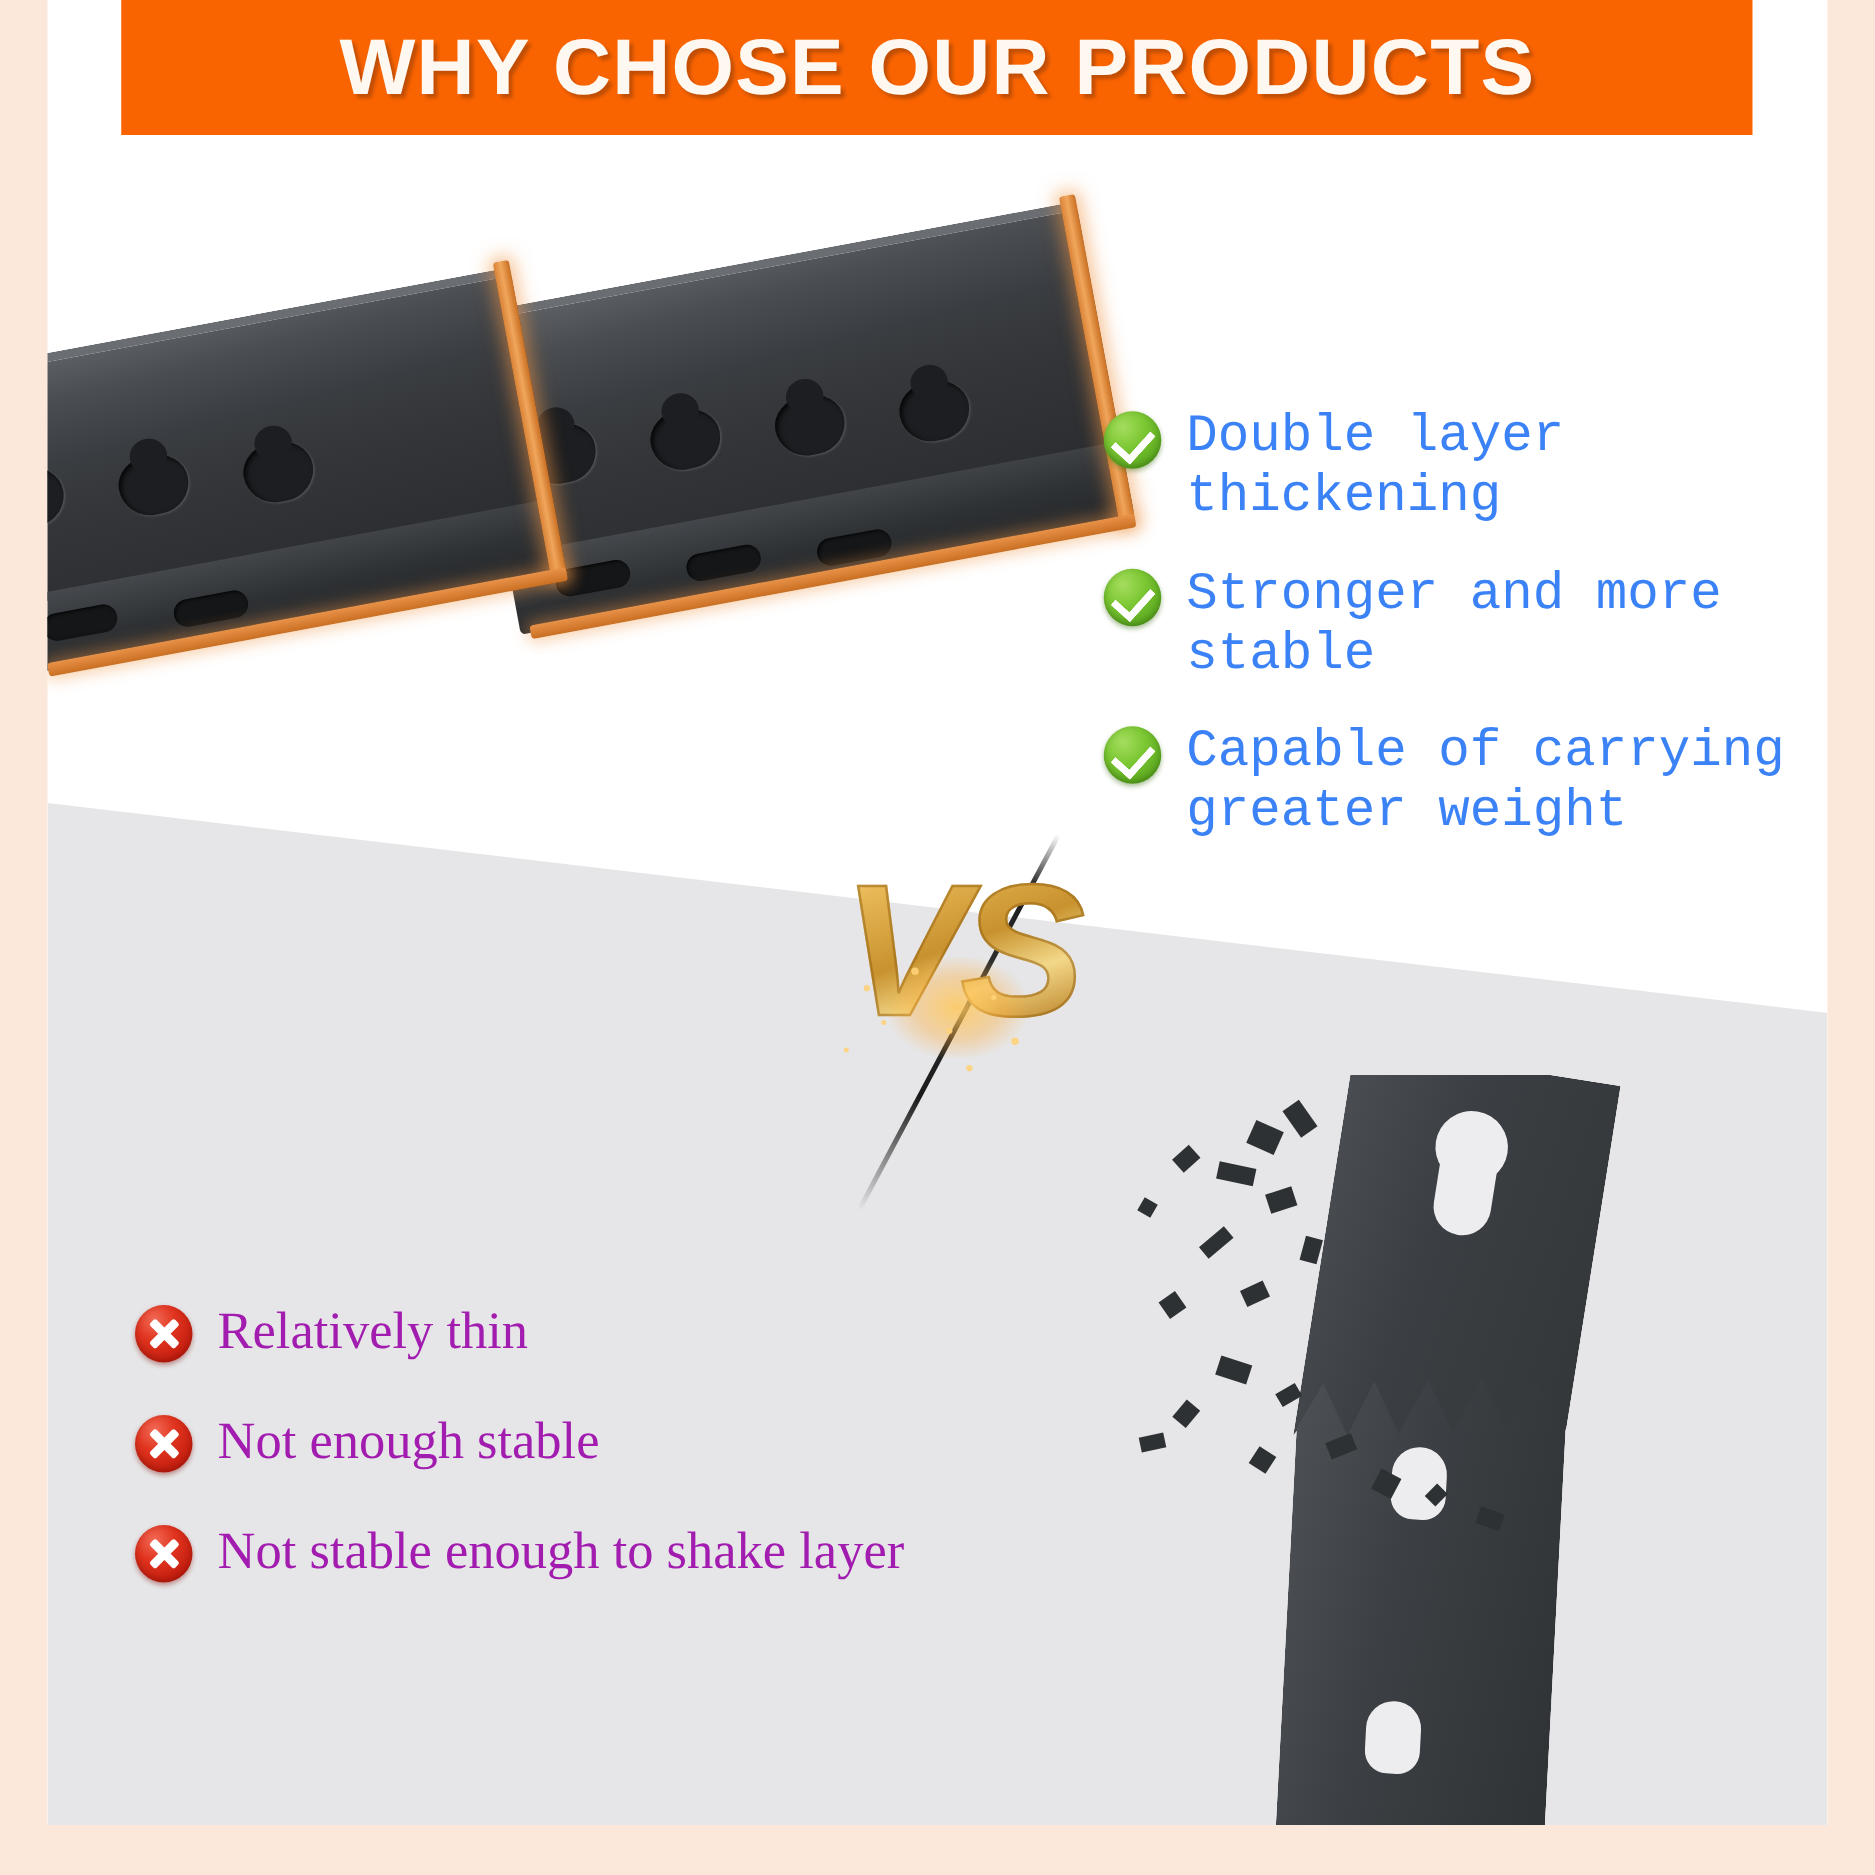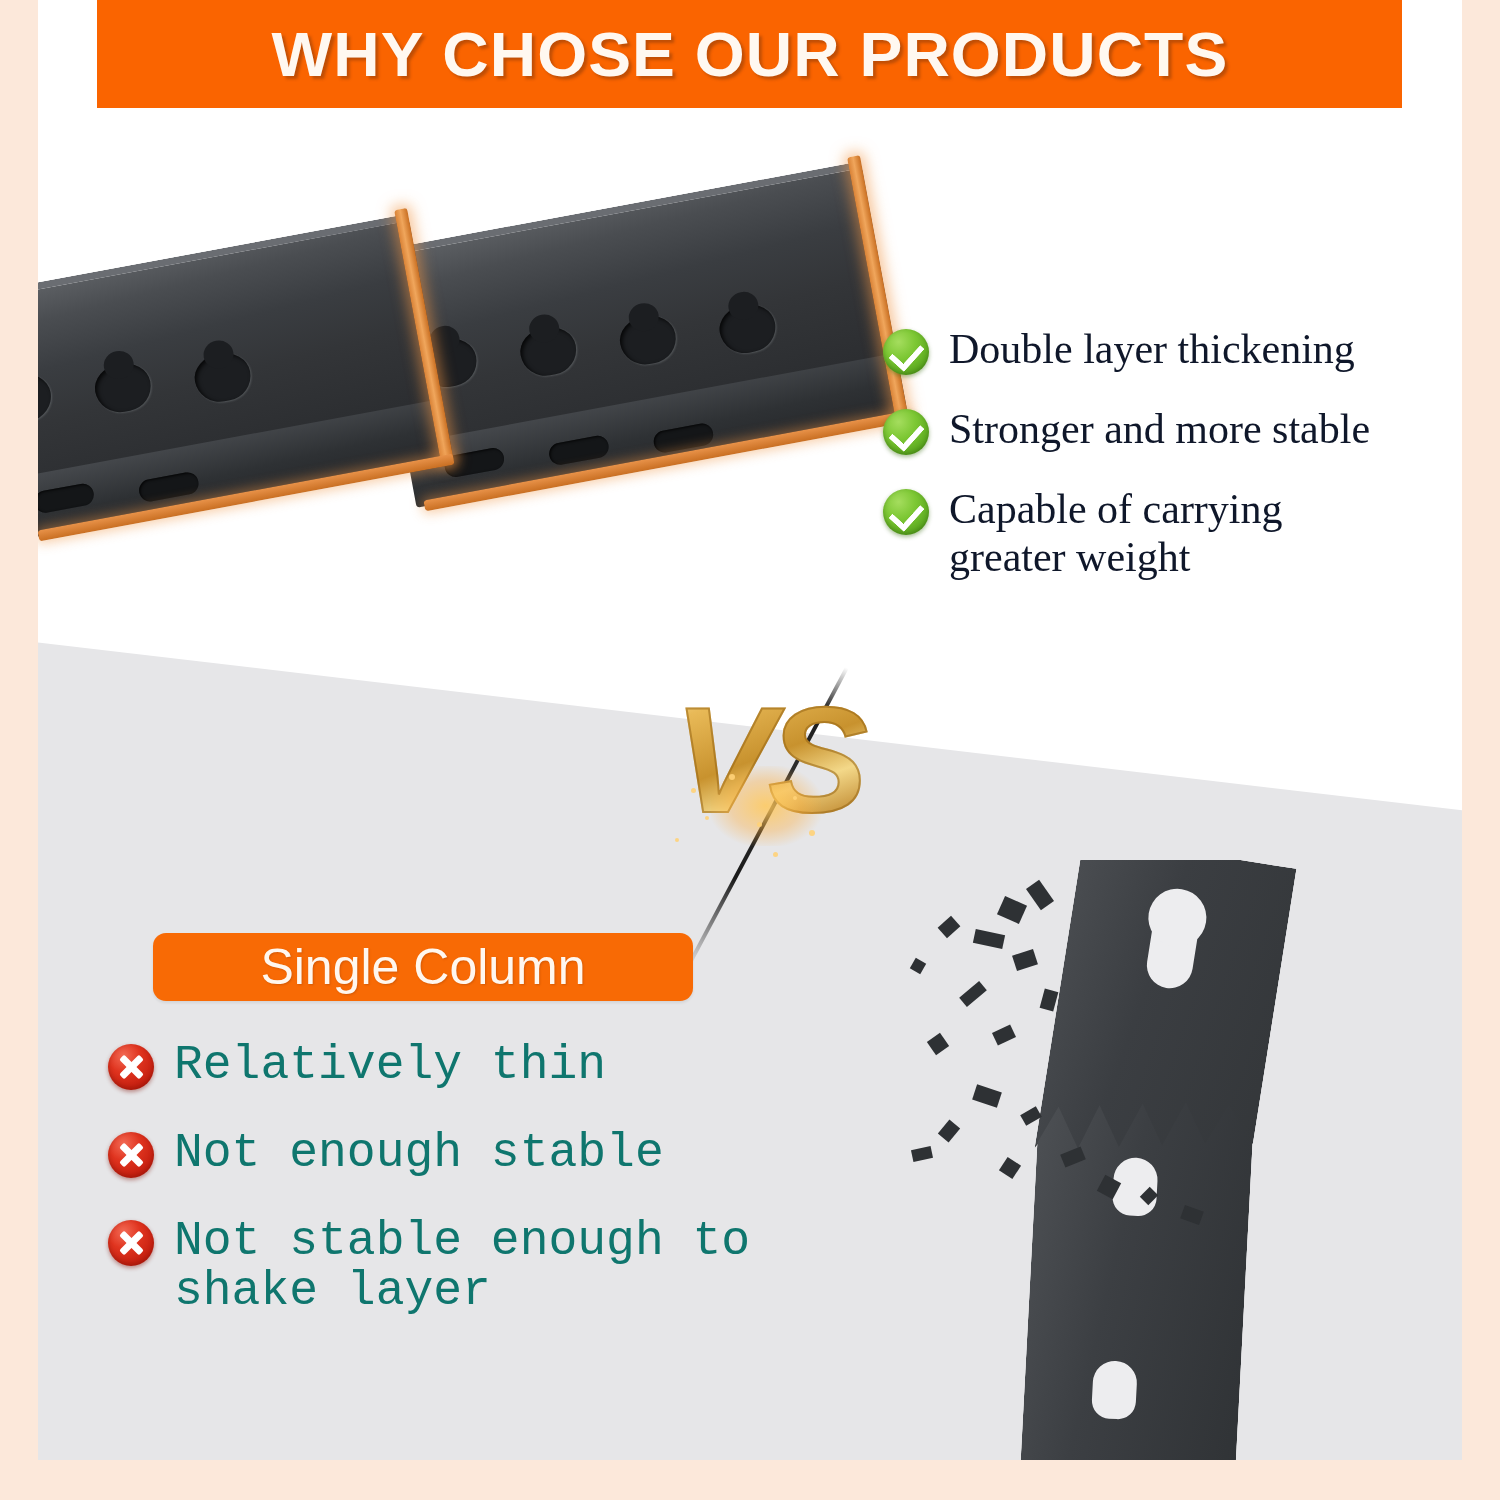--- a/index.html
+++ b/index.html
@@ -297,28 +297,28 @@
     width: 7px; height: 28px;
     background: #FFFFFF;
     border-radius: 2px;
   }
   .ico-x::before { transform: rotate(45deg); }
   .ico-x::after  { transform: rotate(-45deg); }
 
   .bullet-text-pros {
     font-size: 42px;
     line-height: 48px;
-    color: #0f172a;
+    color: #3b82f6;
+    font-family: Liberation Mono, monospace;
+  }
+  .bullet-text-cons {
+    font-size: 42px;
+    line-height: 50px;
+    color: #a21caf;
     font-family: Liberation Serif, serif;
-  }
-  .bullet-text-cons {
-    font-size: 48px;
-    line-height: 50px;
-    color: #0f766e;
-    font-family: Liberation Mono, monospace;
   }
 </style>
 </head>
 <body>
 
 <div id="stage">
 
   <div class="canvas">
 
     <div class="grey-panel"></div>
@@ -395,23 +395,20 @@
       <div class="spark" style="left:52px;  top:146px; width:4px; height:4px;"></div>
       <div class="spark" style="left:76px;  top:104px; width:6px; height:6px;"></div>
       <div class="spark" style="left:104px; top:152px; width:5px; height:5px;"></div>
       <div class="spark" style="left:140px; top:126px; width:4px; height:4px;"></div>
       <div class="spark" style="left:156px; top:160px; width:6px; height:6px;"></div>
       <div class="spark" style="left:22px;  top:168px; width:4px; height:4px;"></div>
       <div class="spark" style="left:120px; top:182px; width:5px; height:5px;"></div>
     </div>
 
 
-    <div class="badge badge-single">
-      <span class="badge-label">Single Column</span>
-    </div>
 
     <div class="bullet-list list-pros">
       <div class="bullet bullet-pros">
         <span class="ico ico-check"></span>
         <span class="bullet-text-pros">Double layer thickening</span>
       </div>
       <div class="bullet bullet-pros">
         <span class="ico ico-check"></span>
         <span class="bullet-text-pros">Stronger and more stable</span>
       </div>

